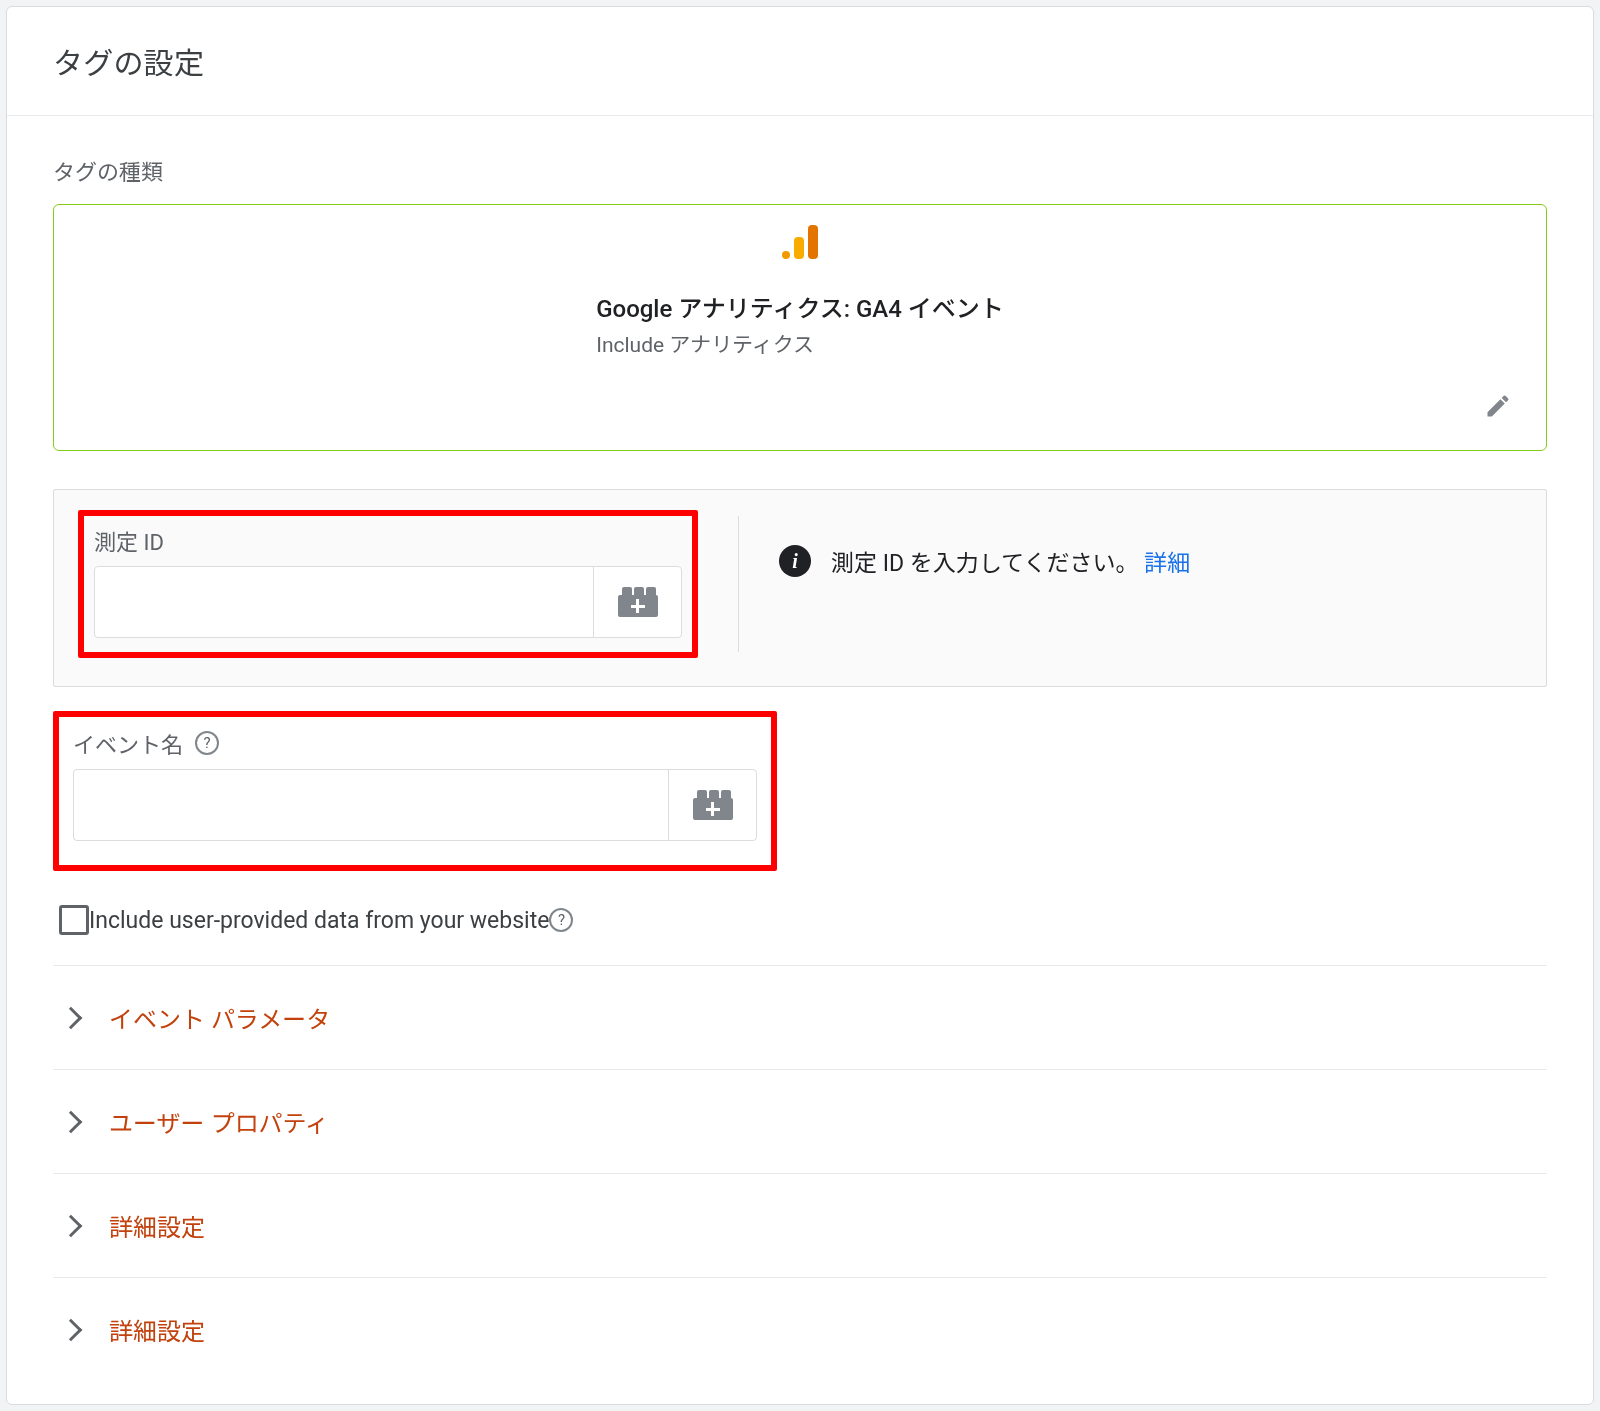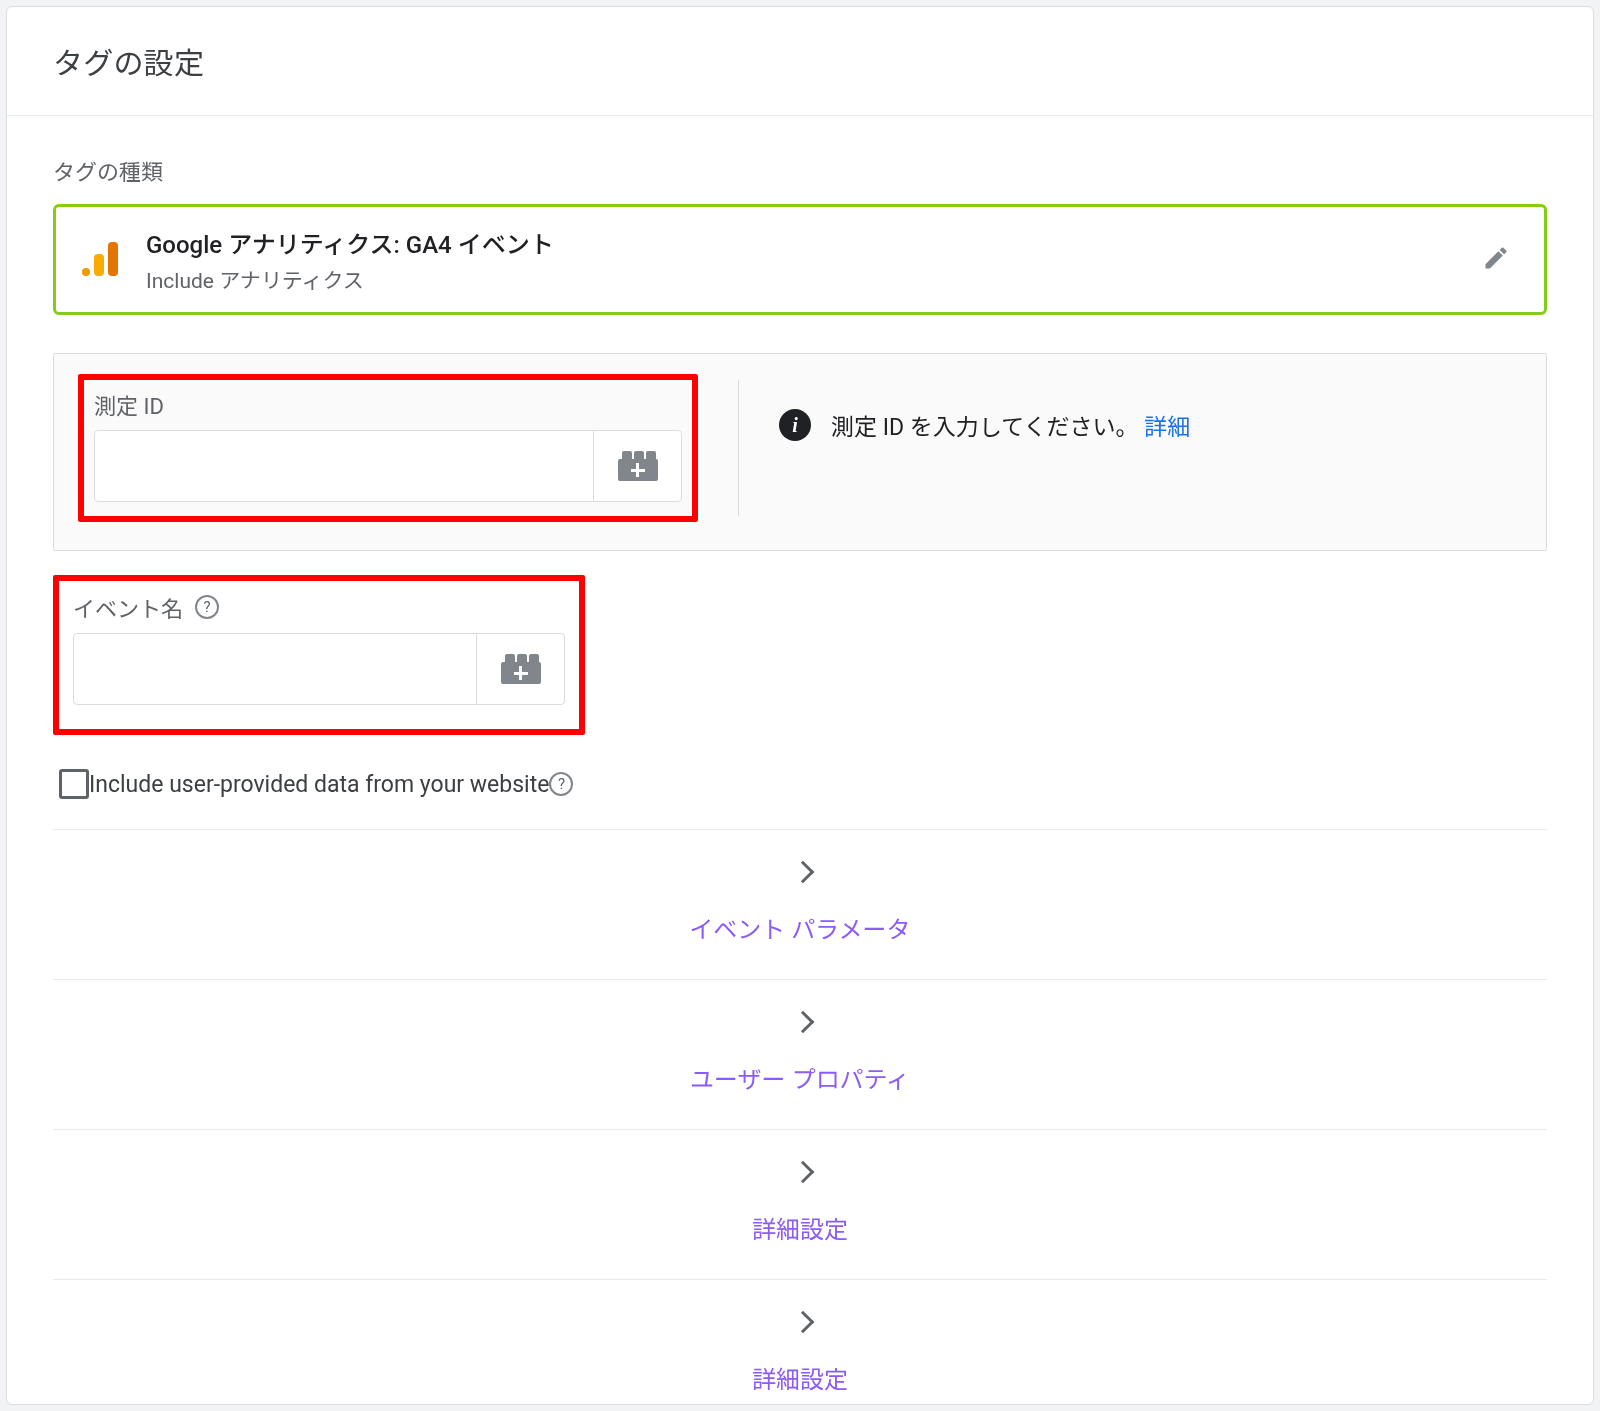--- a/index.html
+++ b/index.html
@@ -41,24 +41,25 @@
   }
   .section-label {
     font-size: 22px;
     color: #5f6368;
     margin: 14px 0 18px 0;
   }
   
   .tag-type {
     display: flex;
     align-items: center;
-    border: 3px solid #84cc16;
+    border: 1px solid #84cc16;
     border-radius: 6px;
     padding: 18px 24px;
     gap: 26px;
+    flex-direction: column;
   }
   .ga-icon {
     width: 40px; height: 40px;
     position: relative;
     flex: 0 0 40px;
   }
   .ga-icon .bar {
     position: absolute;
     bottom: 4px;
     border-radius: 4px;
@@ -189,21 +190,21 @@
 
   
   .hi-box {
     border: 6px solid #ff0000;
     border-radius: 2px;
     padding: 8px 10px 14px 10px;
   }
 
   .event-block {
     margin-top: 24px;
-    width: 532px;
+    width: 724px;
   }
   .event-inner {
     padding: 2px 4px 10px 4px;
   }
   .label-with-help {
     display: flex; align-items: center; gap: 12px;
   }
   .help-q {
     width: 24px; height: 24px;
     border: 2px solid #80868b;
@@ -236,22 +237,21 @@
     margin-top: 30px;
   }
   .exp-row {
     border-top: 1px solid #e8eaed;
     padding: 34px 4px;
     display: flex;
     align-items: center;
     gap: 30px;
     cursor: pointer;
     font-size: 24px;
-    color: #8b5cf6;
-    flex-direction: column;
+    color: #c2410c;
   }
   .chevron {
     width: 16px; height: 16px;
     border-right: 3px solid #5f6368;
     border-bottom: 3px solid #5f6368;
     transform: rotate(-45deg);
     flex: 0 0 16px;
     margin-left: 6px;
   }
 </style>

